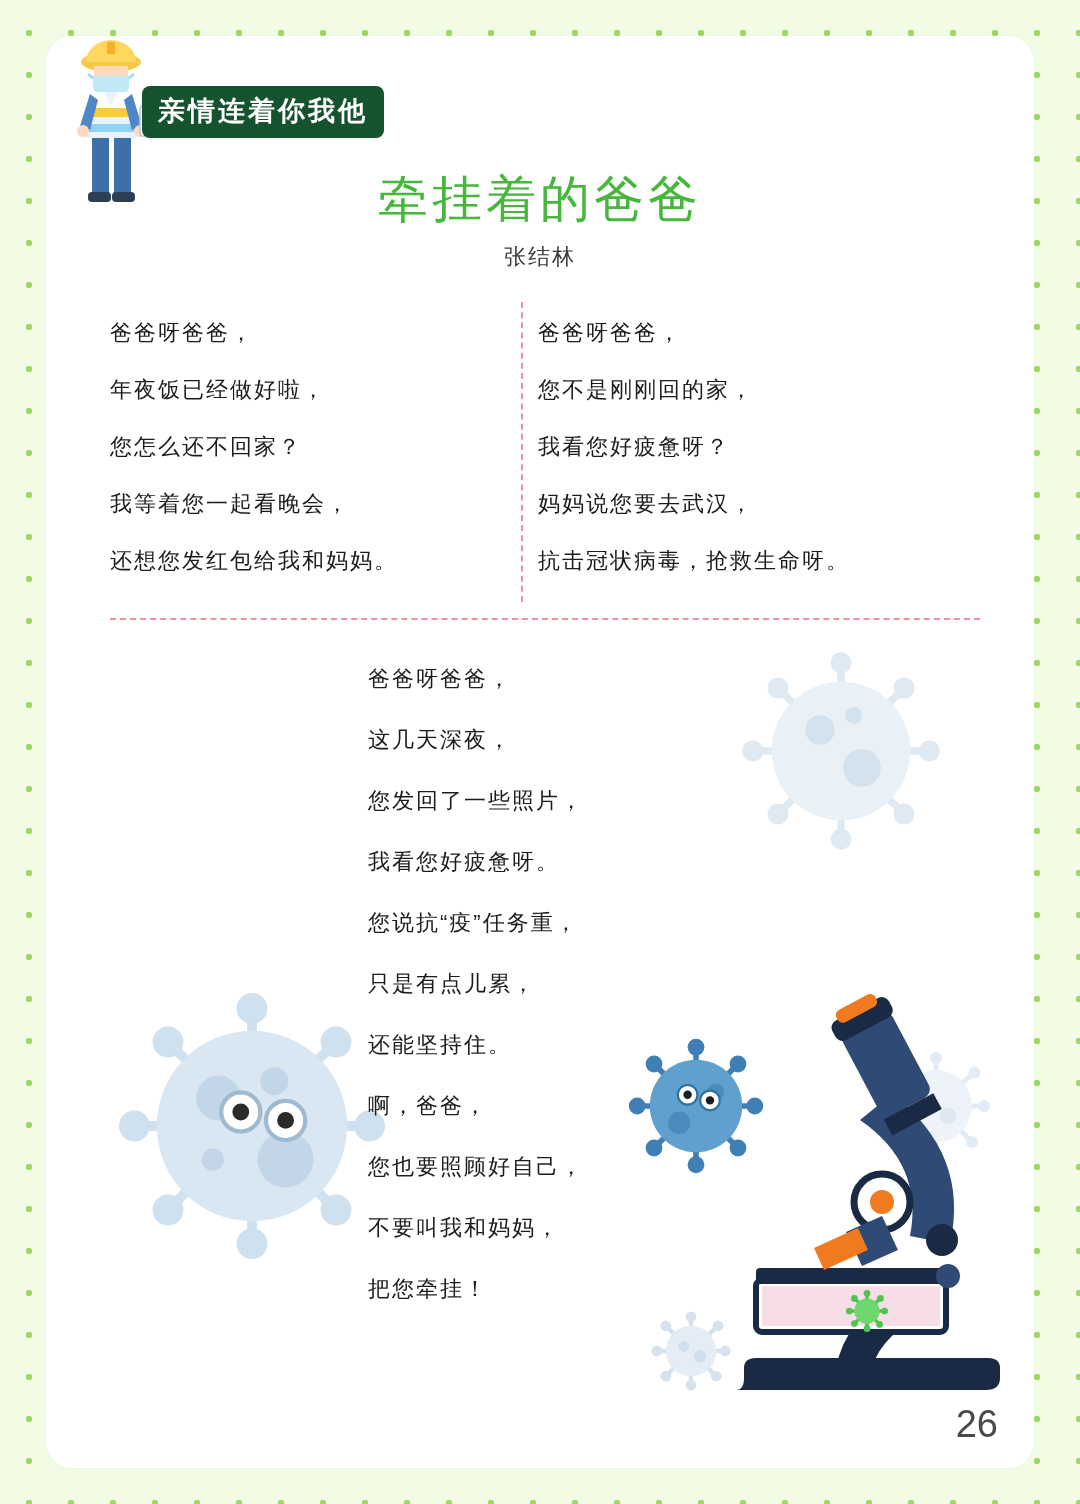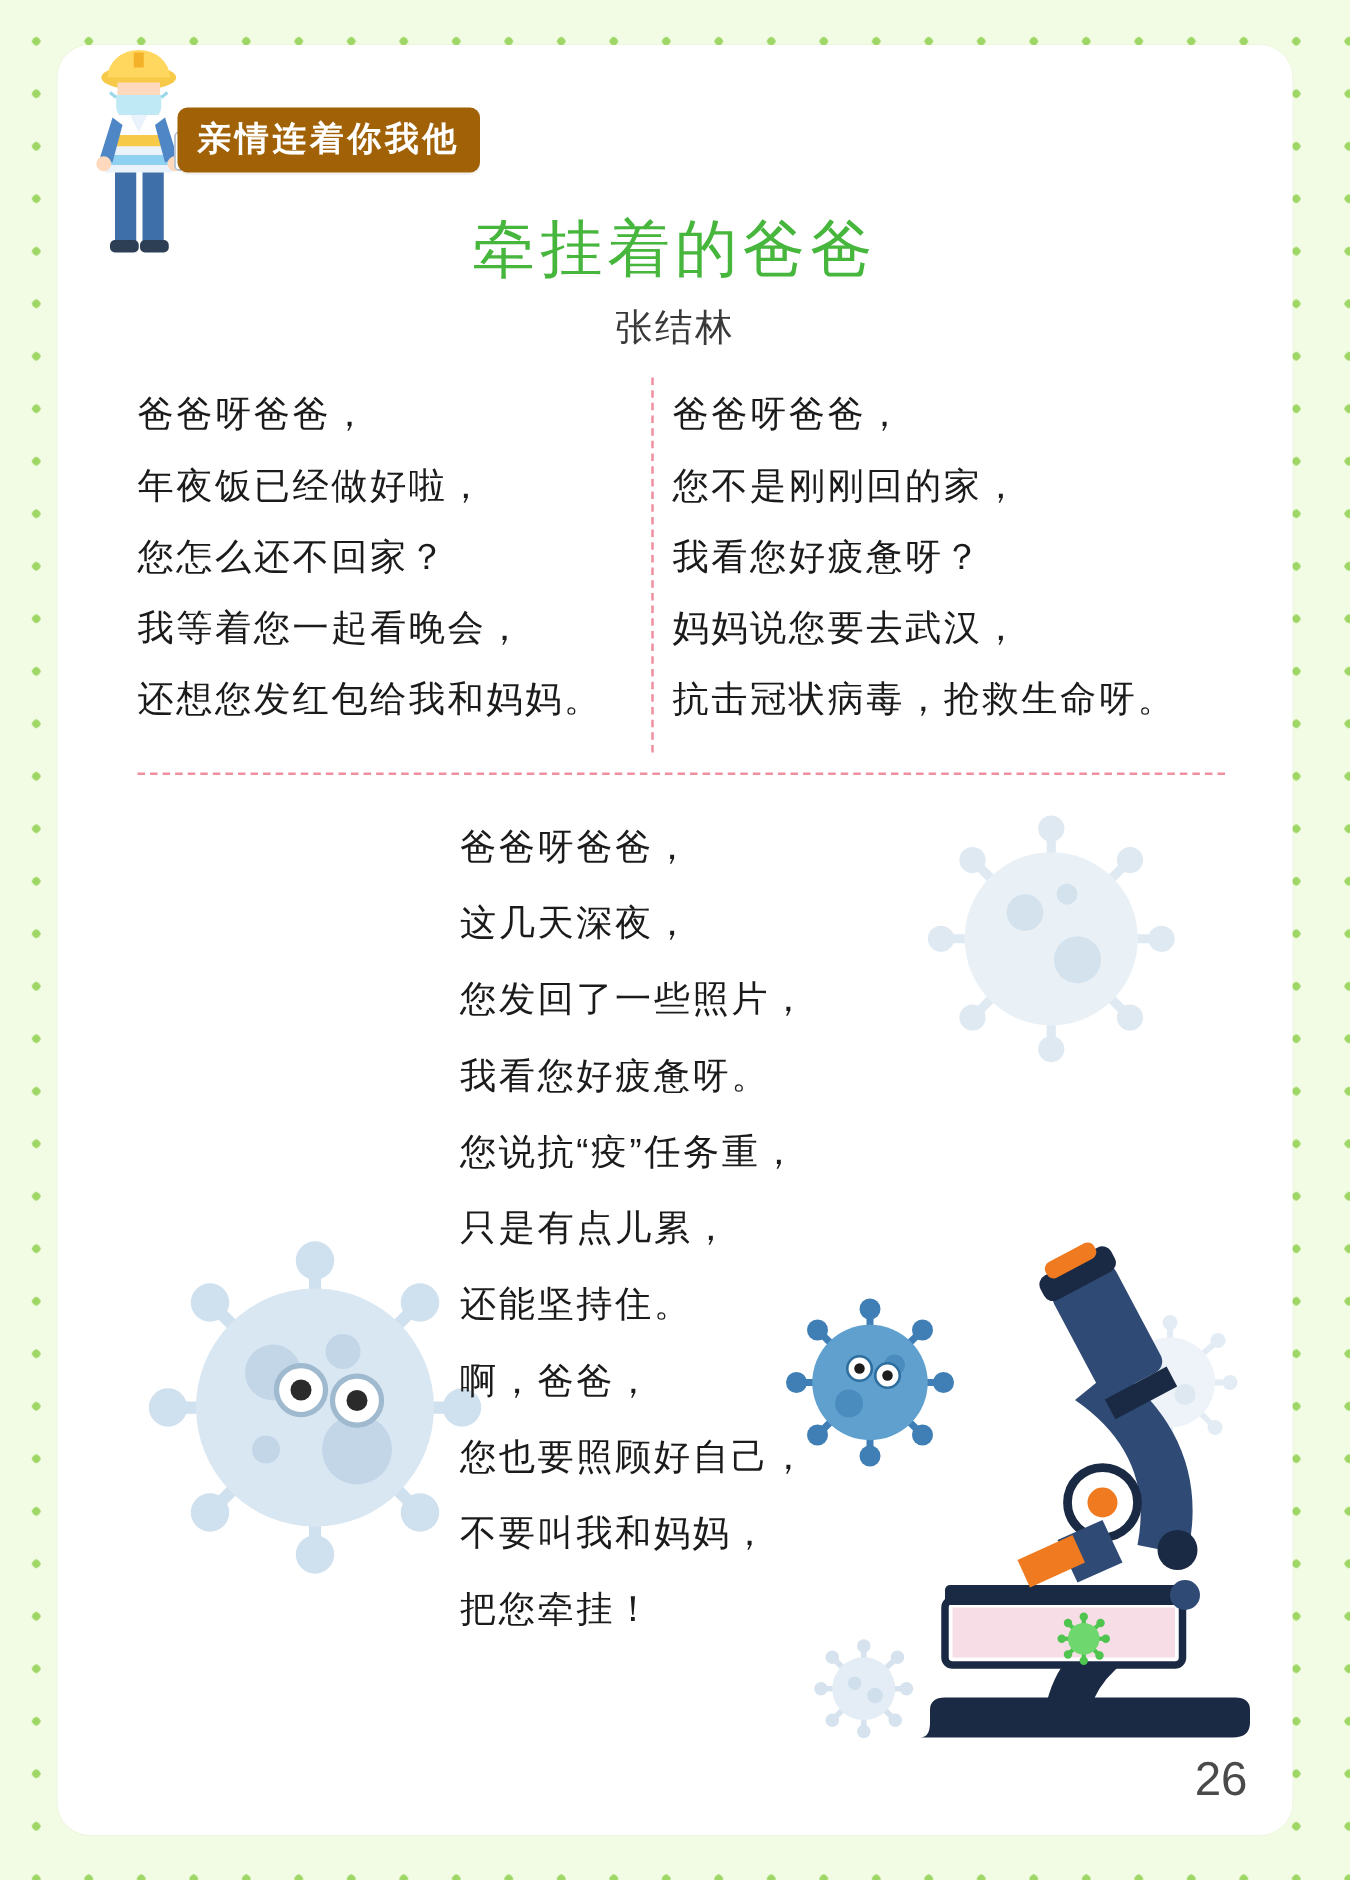--- a/index.html
+++ b/index.html
@@ -56,21 +56,21 @@
     left: 10px;
     top: -4px;
     width: 110px;
     height: 180px;
   }
   .series-badge {
     position: absolute;
     left: 96px;
     top: 50px;
     padding: 7px 16px 9px 16px;
-    background: #a16207;
+    background: #14532d;
     border-radius: 8px;
     color: #ffffff;
     font-size: 27px;
     font-weight: bold;
     letter-spacing: 3px;
     white-space: nowrap;
     box-shadow: 0 2px 0 rgba(0,0,0,.05);
   }
 
   .title {
@@ -83,42 +83,42 @@
     font-weight: normal;
     color: #46b63c;
     letter-spacing: 4px;
   }
   .author {
     position: absolute;
     top: 206px;
     left: 0;
     width: 100%;
     text-align: center;
-    font-size: 30px;
+    font-size: 22px;
     color: #3a3a3a;
     letter-spacing: 2px;
   }
 
   
   .two-col {
     position: absolute;
     top: 268px;
     left: 0;
     width: 100%;
     height: 300px;
   }
   .col {
     position: absolute;
     top: 0;
     width: 430px;
   }
   .col.left  { left: 64px; }
   .col.right { left: 492px; }
   .line {
-    font-size: 29px;
+    font-size: 22px;
     color: #1b1b1b;
     line-height: 57px;
     letter-spacing: 2px;
     white-space: nowrap;
   }
 
   .divider-v {
     position: absolute;
     left: 475px;
     top: 266px;

